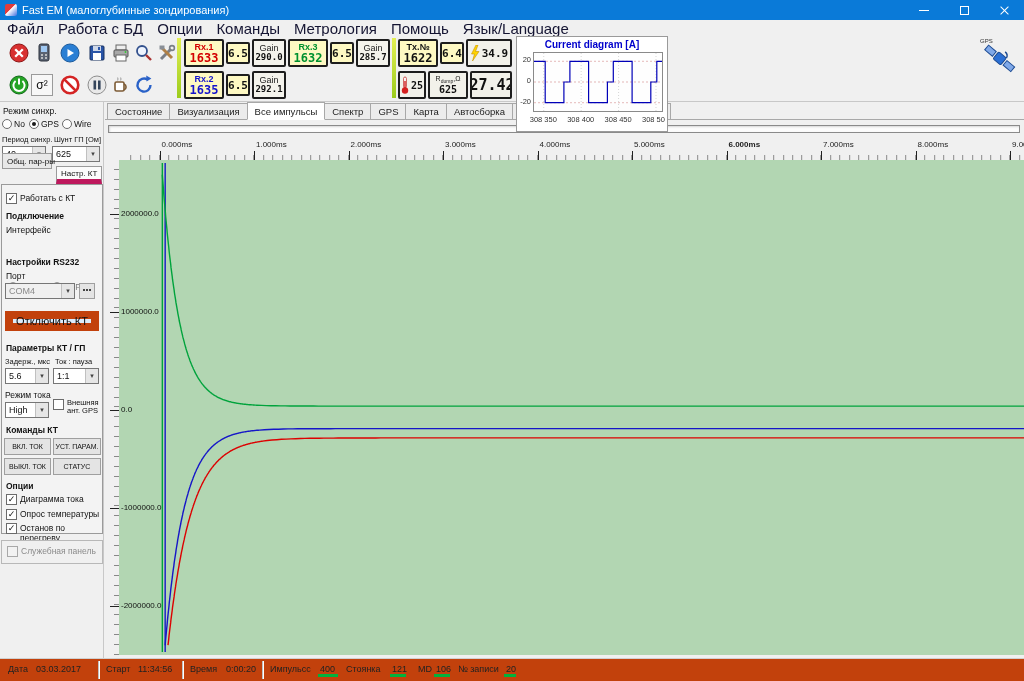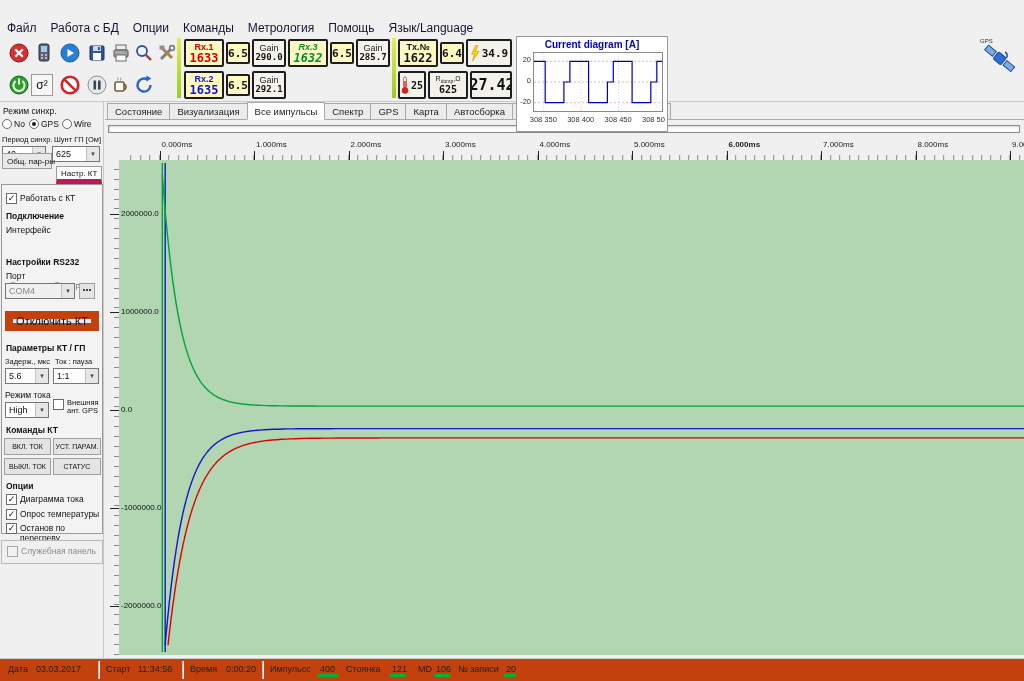--- a/index.html
+++ b/index.html
@@ -14,38 +14,38 @@
 .win-controls{margin-left:auto;display:flex;height:20px;}
 .win-btn{width:40px;height:20px;display:flex;align-items:center;justify-content:center;}
 .glyph-min{width:10px;height:1px;background:#fff;display:block;}
 .glyph-max{width:9px;height:9px;border:1px solid #fff;display:block;}
 .glyph-close{position:relative;width:11px;height:11px;display:block;}
 .glyph-close::before,.glyph-close::after{content:"";position:absolute;left:5px;top:0;width:1px;height:11px;background:#fff;}
 .glyph-close::before{transform:rotate(45deg);}
 .glyph-close::after{transform:rotate(-45deg);}
 
 
-.menubar{position:absolute;left:0;top:20px;width:1024px;height:16px;background:#f0f0f0;display:flex;align-items:center;font-size:12px;color:#141432;}
+.menubar{position:absolute;left:0;top:20px;width:1024px;height:16px;background:#f0f0f0;display:flex;align-items:center;font-size:15px;color:#141432;}
 .menu-item{padding:0 7px;}
 
 
 .toolbar{position:absolute;left:0;top:36px;width:1024px;height:66px;background:#f0f0f0;border-bottom:1px solid #c8c8c8;}
 .tb{position:absolute;width:25px;height:26px;border:none;background:transparent;padding:0;}
 .tb svg{display:block;margin:auto;}
 .sep-lime{position:absolute;top:2px;height:60px;width:4px;background:linear-gradient(180deg,#e3ef54,#9ccc1c);}
 .seg-box{position:absolute;background:#fef9c3;border:2px solid #1d1d1d;border-radius:2px;display:flex;flex-direction:column;align-items:center;justify-content:center;line-height:1;overflow:hidden;}
 .seg-box.big{width:40px;height:28px;}
 .seg-box.aux{width:24px;height:22px;}
 .seg-box.gain{width:34px;height:28px;background:#f4f3ec;}
 .seg-label{font-size:9px;font-weight:bold;}
 .seg-value{font-family:"DejaVu Sans Mono",monospace;font-weight:bold;font-size:11px;}
 .big .seg-value{font-size:12px;}
 .gain .seg-value{font-size:9px;}
 .gain-label{font-size:9px;color:#222;}
-.c-red{color:#d40000;}.c-green{color:#00912f;font-style:italic;}.c-blue{color:#1414cc;}.c-black{color:#111;}
+.c-red{color:#d40000;}.c-green{color:#00912f;}.c-blue{color:#1414cc;}.c-black{color:#111;}
 .meas-box{position:absolute;background:#f2f1ea;border:2px solid #1d1d1d;border-radius:2px;display:flex;align-items:center;justify-content:center;gap:2px;overflow:hidden;}
 .rdump-lab{font-size:7px;color:#222;line-height:1;}
 .rdump-lab sub{font-size:5px;}
 .gps-wrap{position:absolute;left:980px;top:2px;width:40px;height:40px;}
 .gps-text{position:absolute;left:0;top:0;font-size:6px;color:#333;}
 
 
 .cur-panel{position:absolute;left:516px;top:36px;width:152px;height:96px;background:#fff;border:1px solid #9a9a9a;z-index:6;overflow:hidden;}
 .cur-title{color:#0000cc;font-weight:bold;font-size:10px;text-align:center;margin-top:2px;line-height:12px;}
 .cur-plot{position:absolute;left:16px;top:15px;width:130px;height:60px;border:1px solid #8a8a8a;background:#fefefe;}
@@ -105,20 +105,35 @@
 .statusbar{position:absolute;left:0;top:658px;width:1024px;height:23px;background:#c2410c;border-top:1px solid #d0d0d0;font-size:9px;color:#222;}
 .sb-lab,.sb-val{position:absolute;top:5px;white-space:nowrap;}
 .sb-sep{position:absolute;top:2px;width:1px;height:18px;background:#c0c0c0;box-shadow:1px 0 0 #fff;}
 .sb-green{position:absolute;top:15px;height:3px;background:#00b33c;}
 </style>
 </head>
 <body>
 
 <div id="app">
 
+  <div class="titlebar">
+    <span class="app-icon"></span>
+    <span class="title-text">Fast EM (малоглубинные зондирования)</span>
+    <div class="win-controls">
+      <div class="win-btn">
+          <span class="glyph-min"></span>
+        </div>
+      <div class="win-btn">
+          <span class="glyph-max"></span>
+        </div>
+      <div class="win-btn">
+          <span class="glyph-close"></span>
+        </div>
+    </div>
+  </div>
 
   <div class="menubar">
     <span class="menu-item">Файл</span>
     <span class="menu-item">Работа с БД</span>
     <span class="menu-item">Опции</span>
     <span class="menu-item">Команды</span>
     <span class="menu-item">Метрология</span>
     <span class="menu-item">Помощь</span>
     <span class="menu-item">Язык/Language</span>
   </div>

